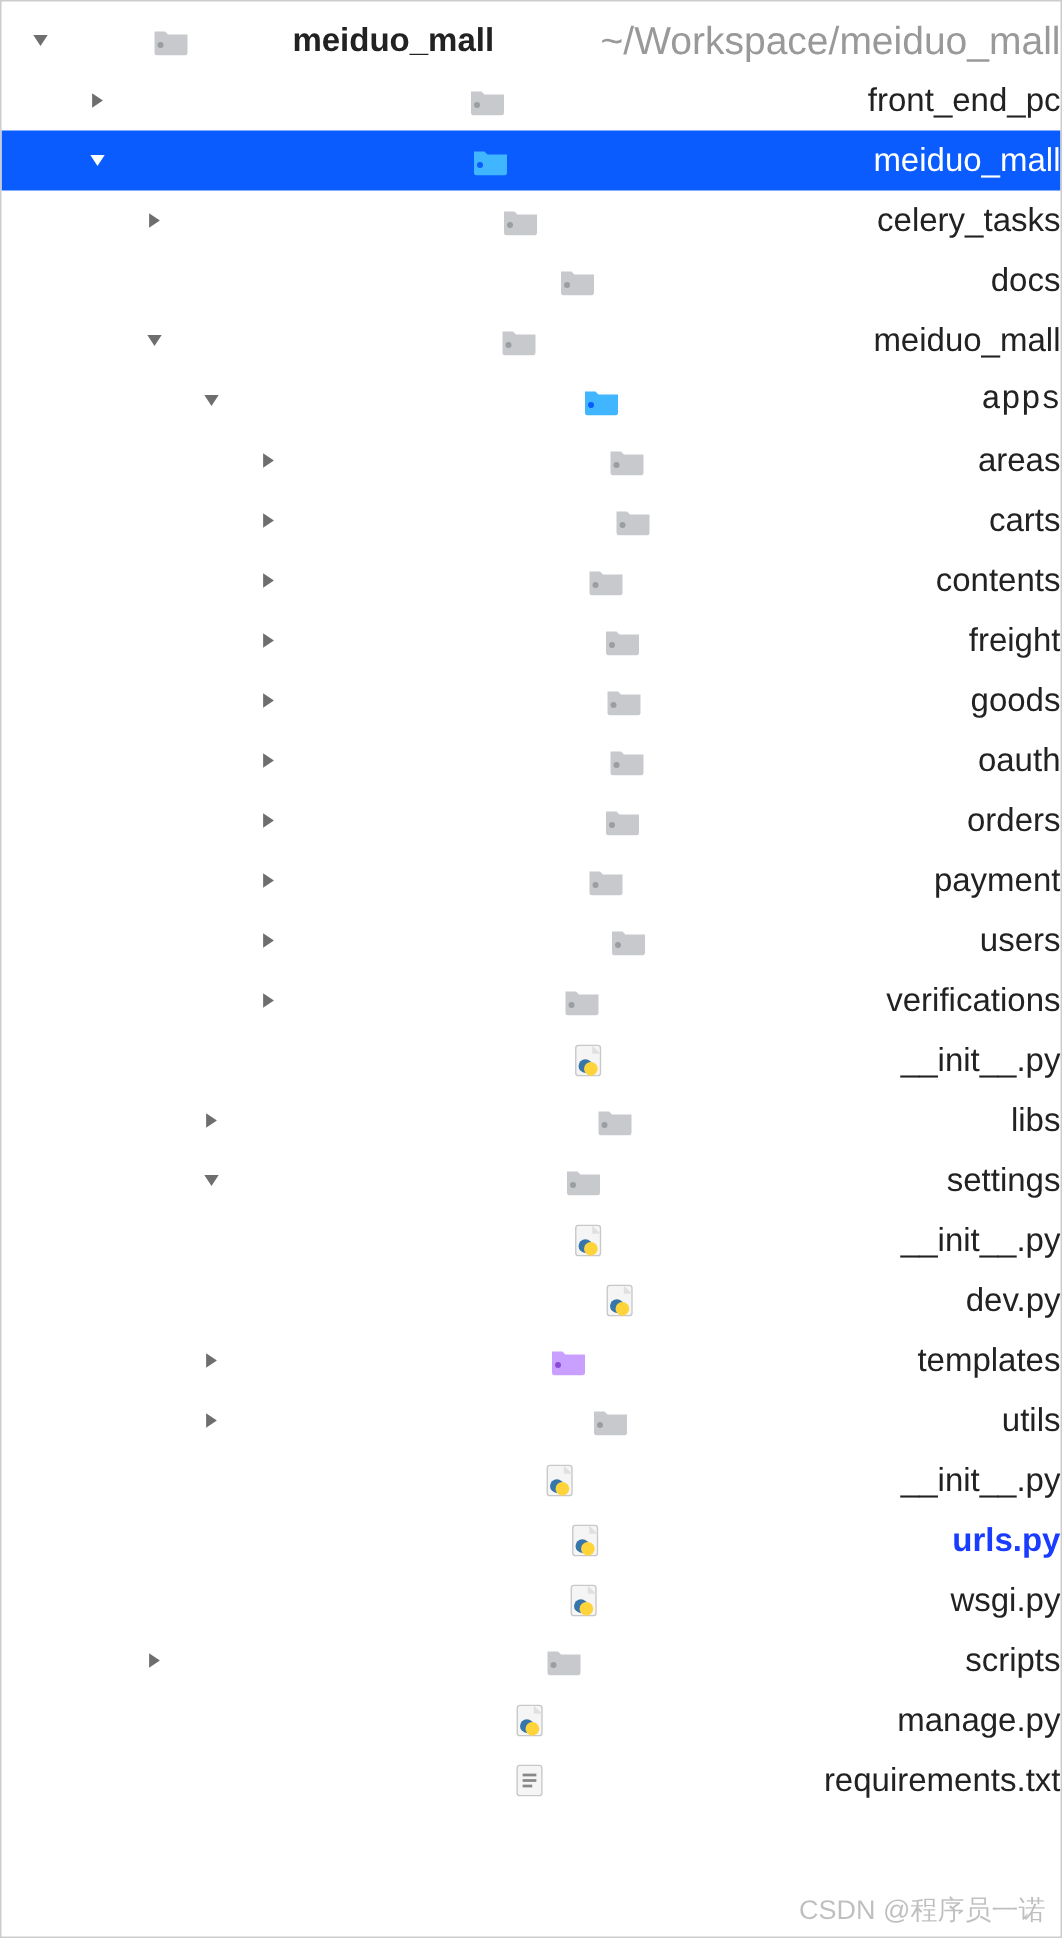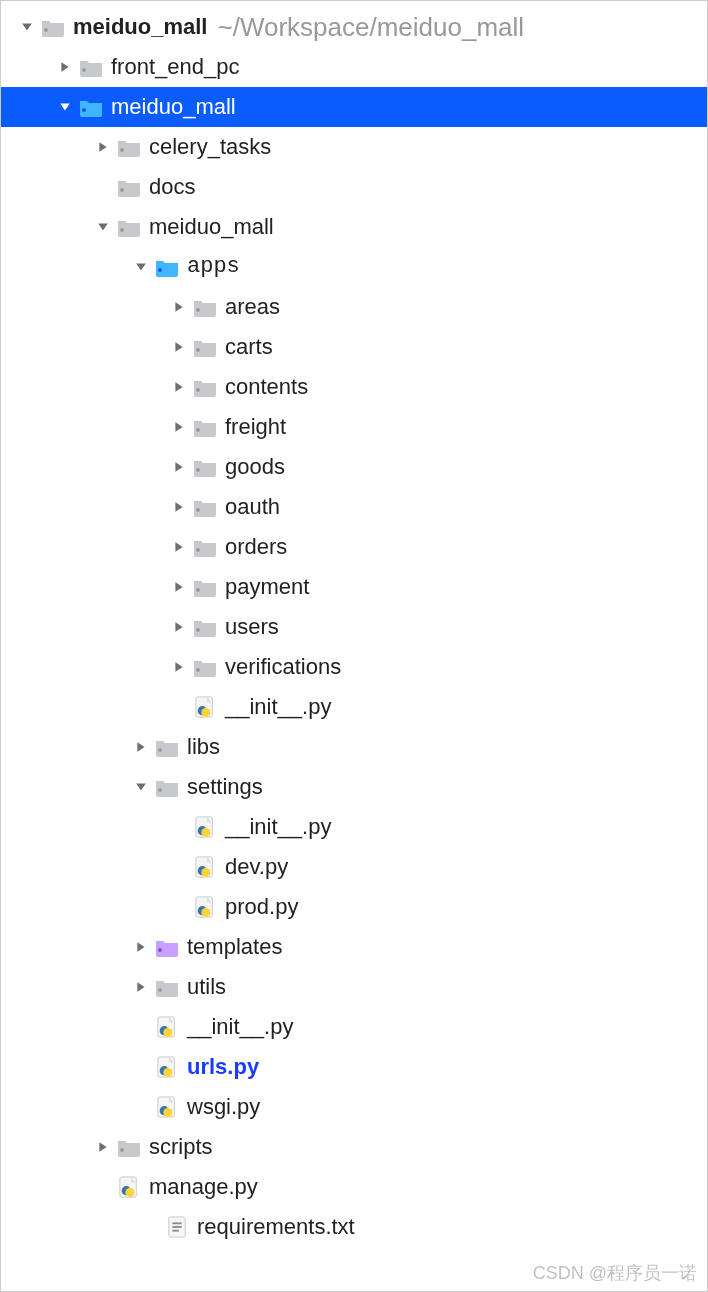--- a/index.html
+++ b/index.html
@@ -11,20 +11,21 @@
     border: 1px solid #ccc;
     position: relative;
     overflow: hidden;
   }
   .tree { padding-top: 6px; }
   .row {
     display: flex; align-items: center;
     height: 40px; line-height: 40px;
     white-space: nowrap;
     cursor: pointer;
+    justify-content: space-between;
   }
   .row.selected { background: #0a5cff; color: #fff; }
   .arrow {
     width: 16px; height: 16px;
     display: inline-flex; align-items: center; justify-content: center;
     margin-right: 6px;
   }
   .arrow svg { width: 12px; height: 12px; }
   .arrow.none { visibility: hidden; }
   .icon {
@@ -337,32 +338,20 @@
       <span class="icon">
         <svg viewBox="0 0 24 24" width="22" height="22">
           <rect x="2" y="1" width="18" height="22" rx="2" fill="#f5f5f5" stroke="#c8c8c8"></rect>
           <polygon points="14,1 20,7 14,7" fill="#e0e0e0"></polygon>
           <circle cx="9" cy="16" r="5" fill="#3776ab"></circle>
           <circle cx="13" cy="18" r="5" fill="#ffd43b"></circle>
         </svg>
       </span>
       <span class="label">dev.py</span>
     </div>
-    <div class="row" style="padding-left: 170px;">
-      <span class="arrow none"></span>
-      <span class="icon">
-        <svg viewBox="0 0 24 24" width="22" height="22">
-          <rect x="2" y="1" width="18" height="22" rx="2" fill="#f5f5f5" stroke="#c8c8c8"></rect>
-          <polygon points="14,1 20,7 14,7" fill="#e0e0e0"></polygon>
-          <circle cx="9" cy="16" r="5" fill="#3776ab"></circle>
-          <circle cx="13" cy="18" r="5" fill="#ffd43b"></circle>
-        </svg>
-      </span>
-      <span class="label">prod.py</span>
-    </div>
     <div class="row" style="padding-left: 132px;">
       <span class="arrow ">
         <svg viewBox="0 0 10 10">
           <polygon points="2,1 8,5 2,9" fill="#6e6e6e"></polygon>
         </svg>
       </span>
       <span class="icon">
         <svg viewBox="0 0 24 20" width="24" height="20">
           <path d="M1 4 h7 l2 2 h13 v12 a2 2 0 0 1 -2 2 H3 a2 2 0 0 1 -2 -2 Z" fill="#c9a0ff"></path>
           <circle cx="5" cy="13" r="2" fill="#8a4bd6"></circle>

